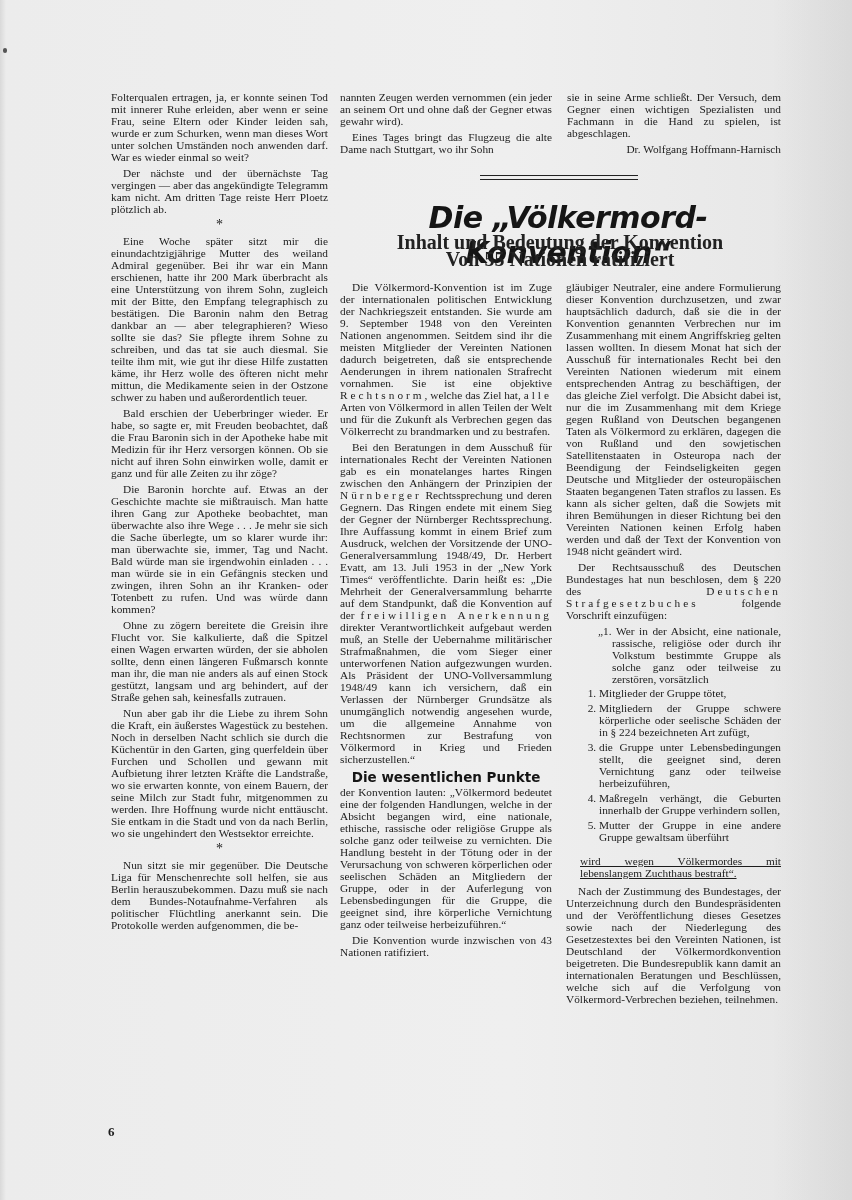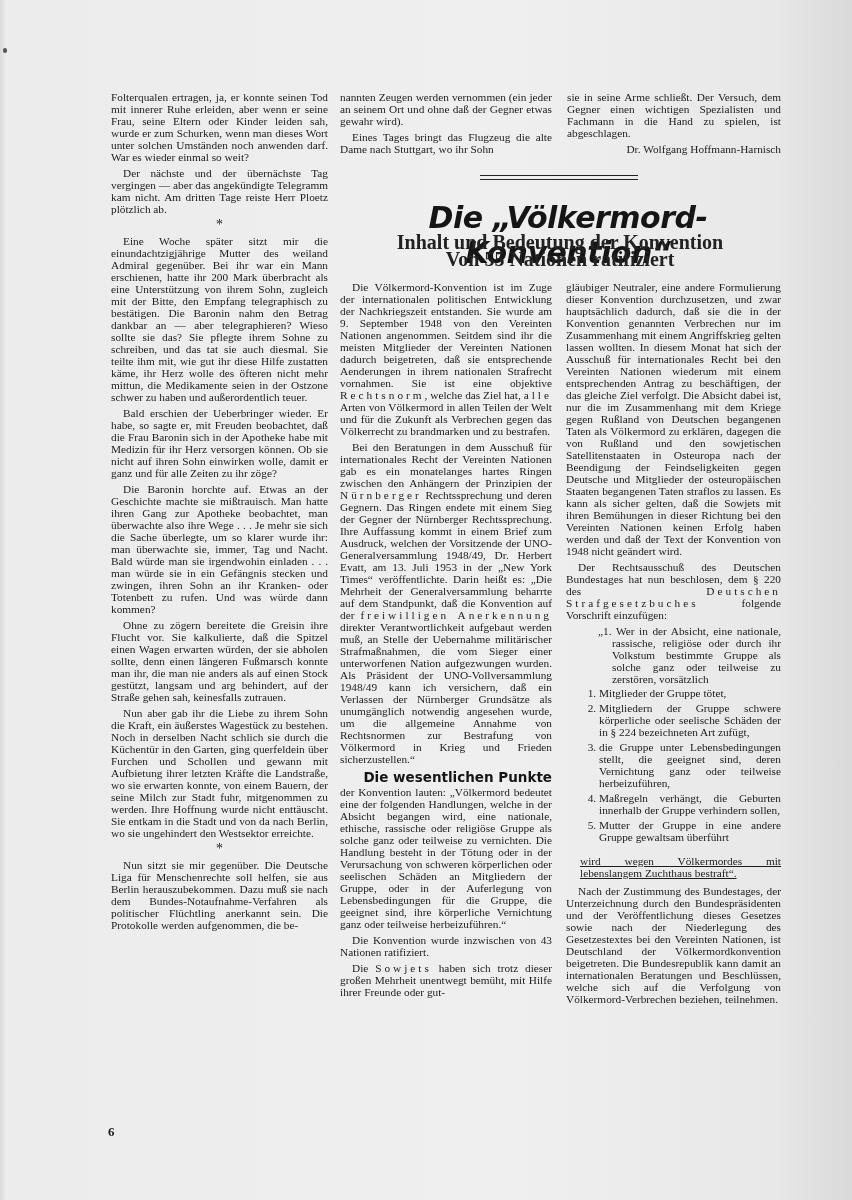--- a/index.html
+++ b/index.html
@@ -40,21 +40,21 @@
     position: absolute; left: 340px; top: 192px; width: 440px; text-align: center;
     font-family: "DejaVu Sans", "Liberation Sans", sans-serif; font-weight: bold;
     font-size: 30px; letter-spacing: -0.5px; color: #151515;
   }
   .subtitle {
     position: absolute; left: 340px; top: 234px; width: 440px; text-align: center;
     font-size: 20px; line-height: 17px; font-weight: bold; color: #222;
   }
   .subhead {
     font-family: "DejaVu Sans", "Liberation Sans", sans-serif; font-weight: bold;
-    font-size: 13.5px; text-align: right; margin: 6px 0 3px 0; color: #151515;
+    font-size: 13.5px; text-align: center; margin: 6px 0 3px 0; color: #151515;
   }
   .law { margin: 0 0 2px 0; }
   .law .hang { padding-left: 14px; text-indent: -14px; margin-left: 32px; }
   .law ol { margin: 2px 0 12px 0; padding: 0 0 0 33px; }
   .law li { margin: 0 0 3px 0; padding-left: 0; }
   .law .closing { padding-left: 14px; margin-top: 1px; text-decoration: underline; }
   .pageno {
     position: absolute; left: 108px; top: 1124px; font-weight: bold; font-size: 13px;
   }
 </style>
@@ -95,21 +95,20 @@
     <div>Inhalt und Bedeutung der Konvention</div>
     <div>Von 55 Nationen ratifiziert</div>
   </div>
 
   <div class="col col2">
     <p><span>Die Völkermord-Konvention ist im Zuge der internationalen politischen Entwicklung der Nachkriegszeit entstanden. Sie wurde am 9. September 1948 von den Vereinten Nationen angenommen. Seitdem sind ihr die meisten Mitglieder der Vereinten Nationen dadurch beigetreten, daß sie entsprechende Aenderungen in ihrem nationalen Strafrecht vornahmen. Sie ist eine objektive </span><span class="sp">Rechtsnorm</span><span>, welche das Ziel hat, </span><span class="sp">alle</span><span> Arten von Völkermord in allen Teilen der Welt und für die Zukunft als Verbrechen gegen das Völkerrecht zu brandmarken und zu bestrafen.</span></p>
     <p><span>Bei den Beratungen in dem Ausschuß für internationales Recht der Vereinten Nationen gab es ein monatelanges hartes Ringen zwischen den Anhängern der Prinzipien der </span><span class="sp">Nürnberger</span><span> Rechtssprechung und deren Gegnern. Das Ringen endete mit einem Sieg der Gegner der Nürnberger Rechtssprechung. Ihre Auffassung kommt in einem Brief zum Ausdruck, welchen der Vorsitzende der UNO-Generalversammlung 1948/49, Dr. Herbert Evatt, am 13. Juli 1953 in der „New York Times“ veröffentlichte. Darin heißt es: „Die Mehrheit der Generalversammlung beharrte auf dem Standpunkt, daß die Konvention auf der </span><span class="sp">freiwilligen Anerkennung</span><span> direkter Verantwortlichkeit aufgebaut werden muß, an Stelle der Uebernahme militärischer Strafmaßnahmen, die vom Sieger einer unterworfenen Nation aufgezwungen wurden. Als Präsident der UNO-Vollversammlung 1948/49 kann ich versichern, daß ein Verlassen der Nürnberger Grundsätze als unumgänglich notwendig angesehen wurde, um die allgemeine Annahme von Rechtsnormen zur Bestrafung von Völkermord in Krieg und Frieden sicherzustellen.“</span></p>
     <div class="subhead">Die wesentlichen Punkte</div>
     <p class="noind">der Konvention lauten: „Völkermord bedeutet eine der folgenden Handlungen, welche in der Absicht begangen wird, eine nationale, ethische, rassische oder religiöse Gruppe als solche ganz oder teilweise zu vernichten. Die Handlung besteht in der Tötung oder in der Verursachung von schweren körperlichen oder seelischen Schäden an Mitgliedern der Gruppe, oder in der Auferlegung von Lebensbedingungen für die Gruppe, die geeignet sind, ihre körperliche Vernichtung ganz oder teilweise herbeizuführen.“</p>
     <p>Die Konvention wurde inzwischen von 43 Nationen ratifiziert.</p>
-    <p><span>Die </span><span class="sp">Sowjets</span><span> haben sich trotz dieser großen Mehrheit unentwegt bemüht, mit Hilfe ihrer Freunde oder gut-</span></p>
   </div>
 
   <div class="col col3">
     <p class="noind">gläubiger Neutraler, eine andere Formulierung dieser Konvention durchzusetzen, und zwar hauptsächlich dadurch, daß sie die in der Konvention genannten Verbrechen nur im Zusammenhang mit einem Angriffskrieg gelten lassen wollten. In diesem Monat hat sich der Ausschuß für internationales Recht bei den Vereinten Nationen wiederum mit einem entsprechenden Antrag zu beschäftigen, der das gleiche Ziel verfolgt. Die Absicht dabei ist, nur die im Zusammenhang mit dem Kriege gegen Rußland von Deutschen begangenen Taten als Völkermord zu erklären, dagegen die von Rußland und den sowjetischen Satellitenstaaten in Osteuropa nach der Beendigung der Feindseligkeiten gegen Deutsche und Mitglieder der osteuropäischen Staaten begangenen Taten straflos zu lassen. Es kann als sicher gelten, daß die Sowjets mit ihren Bemühungen in dieser Richtung bei den Vereinten Nationen keinen Erfolg haben werden und daß der Text der Konvention von 1948 nicht geändert wird.</p>
     <p><span>Der Rechtsausschuß des Deutschen Bundestages hat nun beschlosen, dem § 220 des </span><span class="sp">Deutschen Strafgesetzbuches</span><span> folgende Vorschrift einzufügen:</span></p>
     <div class="law">
       <div class="hang">„1. Wer in der Absicht, eine nationale, rassische, religiöse oder durch ihr Volkstum bestimmte Gruppe als solche ganz oder teilweise zu zerstören, vorsätzlich</div>
       <ol>
         <li>Mitglieder der Gruppe tötet,</li>
         <li>Mitgliedern der Gruppe schwere körperliche oder seelische Schäden der in § 224 bezeichneten Art zufügt,</li>

